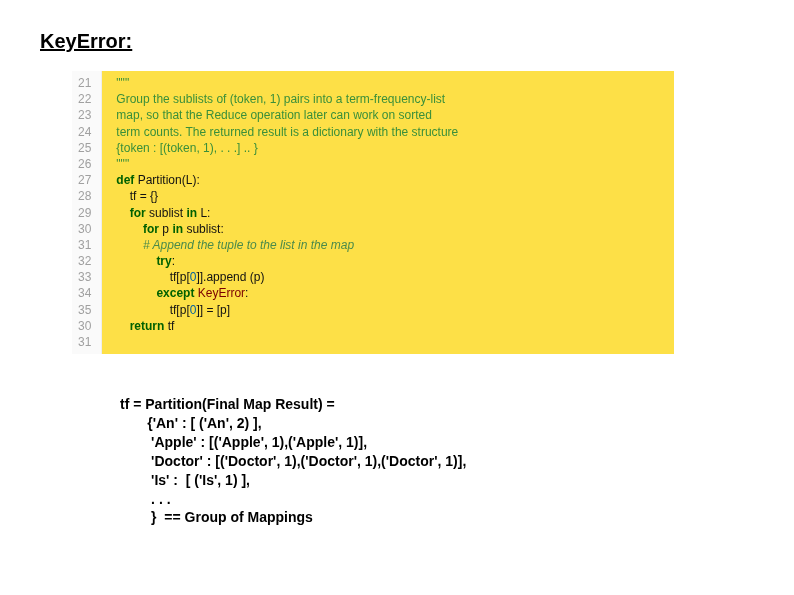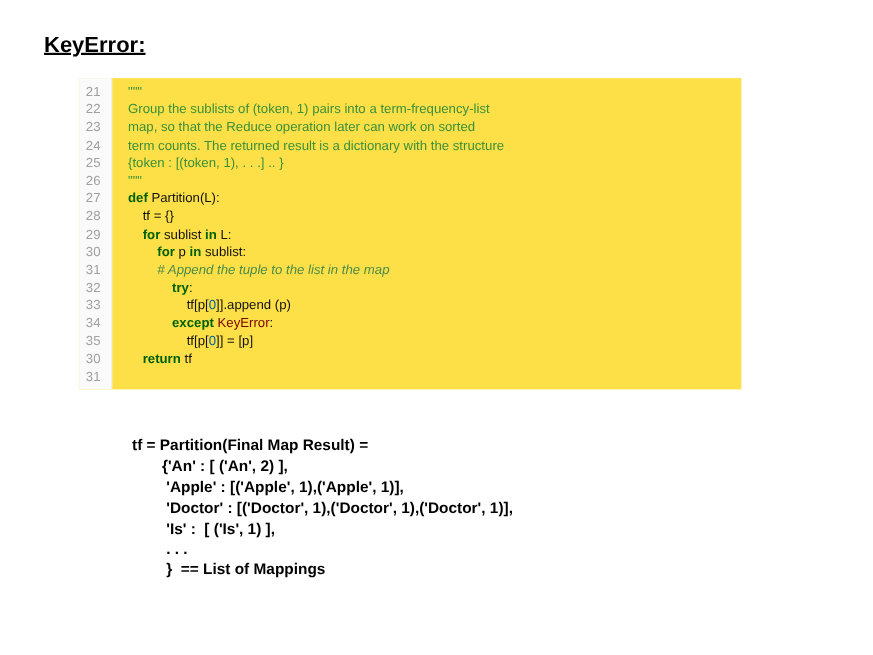--- a/index.html
+++ b/index.html
@@ -101,15 +101,15 @@
     <div class="code" id="codebody"><div><span class="tok-str">"""</span></div><div><span class="tok-str">Group the sublists of (token, 1) pairs into a term-frequency-list</span></div><div><span class="tok-str">map, so that the Reduce operation later can work on sorted</span></div><div><span class="tok-str">term counts. The returned result is a dictionary with the structure</span></div><div><span class="tok-str">{token : [(token, 1), . . .] .. }</span></div><div><span class="tok-str">"""</span></div><div><span class="tok-def">def</span> Partition(L):</div><div>    tf = {}</div><div>    <span class="tok-kw">for</span> sublist <span class="tok-kw">in</span> L:</div><div>        <span class="tok-kw">for</span> p <span class="tok-kw">in</span> sublist:</div><div>        <span class="tok-cmt"># Append the tuple to the list in the map</span></div><div>            <span class="tok-kw">try</span>:</div><div>                tf[p[<span class="tok-idx">0</span>]].append (p)</div><div>            <span class="tok-kw">except</span> <span class="tok-exc">KeyError</span>:</div><div>                tf[p[<span class="tok-idx">0</span>]] = [p]</div><div>    <span class="tok-kw">return</span> tf</div><div></div></div>
   </div>
 
   <div class="result-block">
 <span>tf = Partition(Final Map Result) =</span>
 <span>       {'An' : [ ('An', 2) ],</span>
 <span>        'Apple' : [('Apple', 1),('Apple', 1)],</span>
 <span>        'Doctor' : [('Doctor', 1),('Doctor', 1),('Doctor', 1)],</span>
 <span>        'Is' :  [ ('Is', 1) ],</span>
 <span>        . . .</span>
-<span>        }  == List of Mappings</span></div>
+<span>        }  == Group of Mappings</span></div>
 
 </div>
 
 </body></html>

